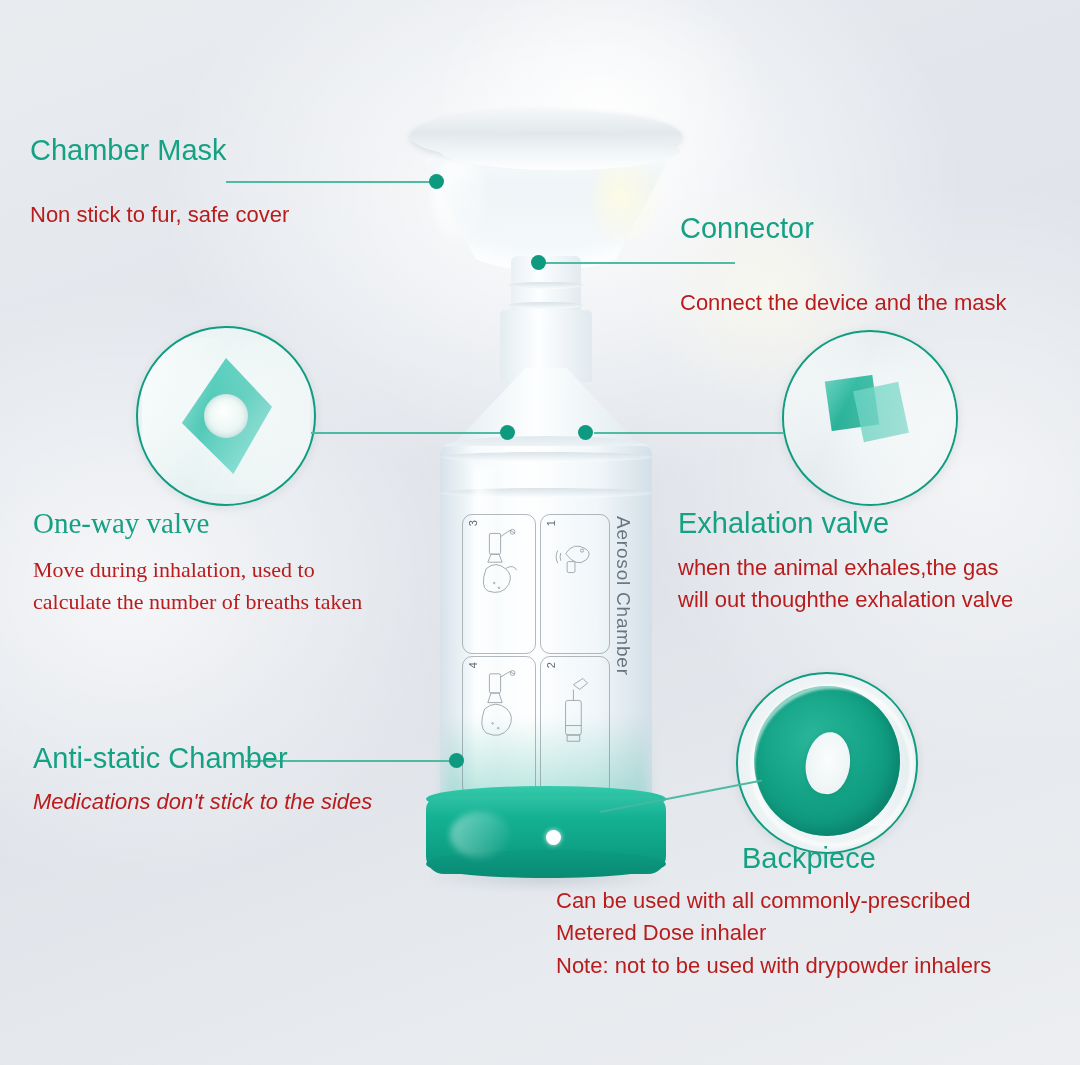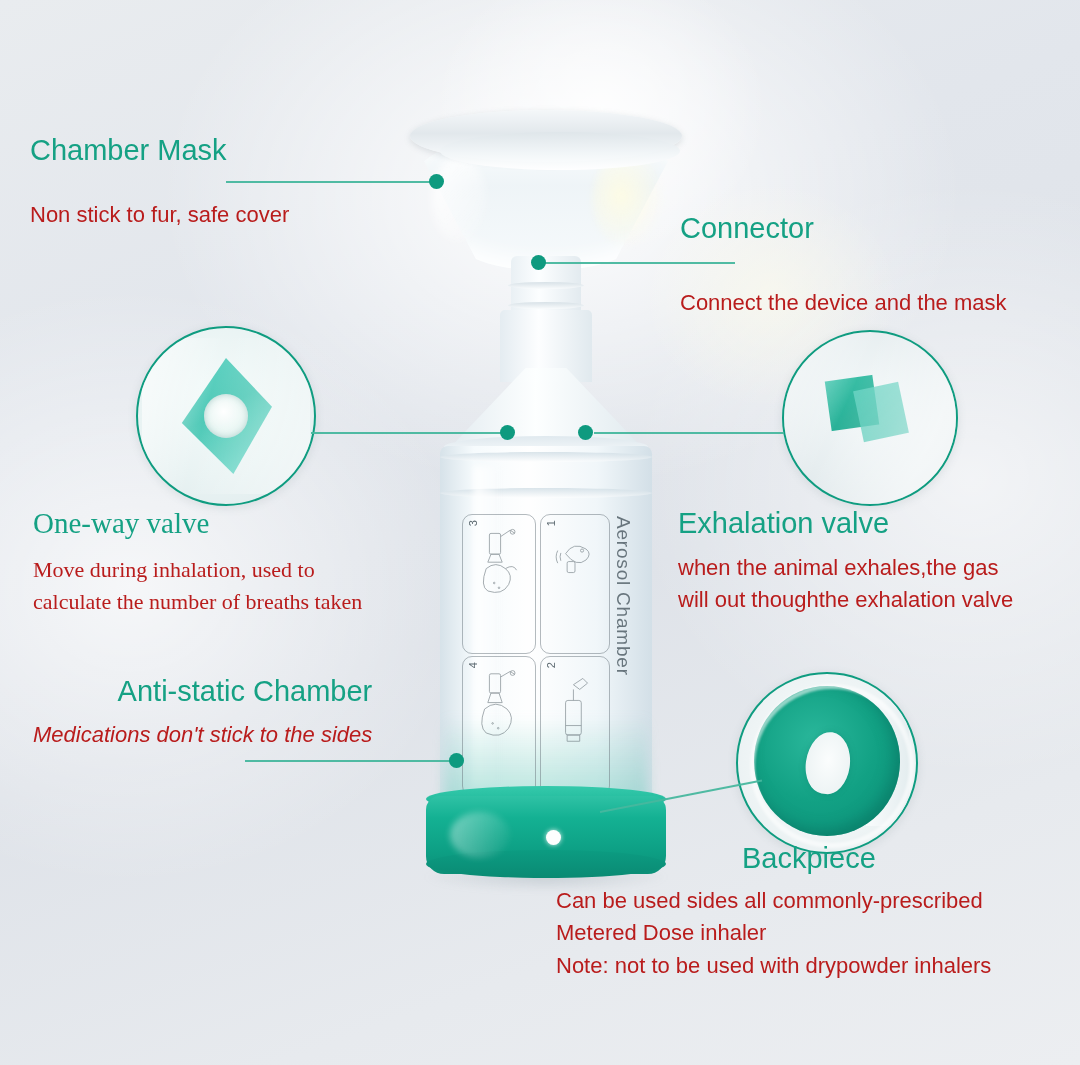--- a/index.html
+++ b/index.html
@@ -155,21 +155,21 @@
   .lbl{position:absolute;}
 
   .l-mask{left:30px;top:135px;}
   .l-mask .lbl-b{margin-top:32px;}
   .l-conn{left:680px;top:213px;}
   .l-conn .lbl-b{margin-top:42px;margin-left:0;}
   .l-oneway{left:33px;top:508px;font-family:Liberation Serif, serif;}
   .l-oneway .lbl-b{margin-top:14px;}
   .l-exh{left:678px;top:508px;}
   .l-exh .lbl-b{margin-top:12px;}
-  .l-anti{left:33px;top:676px;text-align:right;}
+  .l-anti{left:33px;top:743px;}
   .l-anti .lbl-b{margin-top:11px;font-style:italic;}
   .l-back{left:556px;top:843px;}
   .l-back .bp-title{margin-left:186px;}
   .l-back .lbl-b{margin-top:10px;}
 </style>
 </head>
 <body>
 
 <div class="stage">
 
@@ -326,19 +326,19 @@
   </div>
 
   <div class="lbl l-anti">
     <div class="lbl-h">Anti-static Chamber</div>
     <div class="lbl-b">Medications don't stick to the sides</div>
   </div>
 
   <div class="lbl l-back">
     <div class="lbl-h bp-title">Backpiece</div>
     <div class="lbl-b">
-      <div>Can be used sides all commonly-prescribed</div>
+      <div>Can be used with all commonly-prescribed</div>
       <div>Metered Dose inhaler</div>
       <div>Note: not to be used with drypowder inhalers</div>
     </div>
   </div>
 
 </div>
 
 </body></html>

